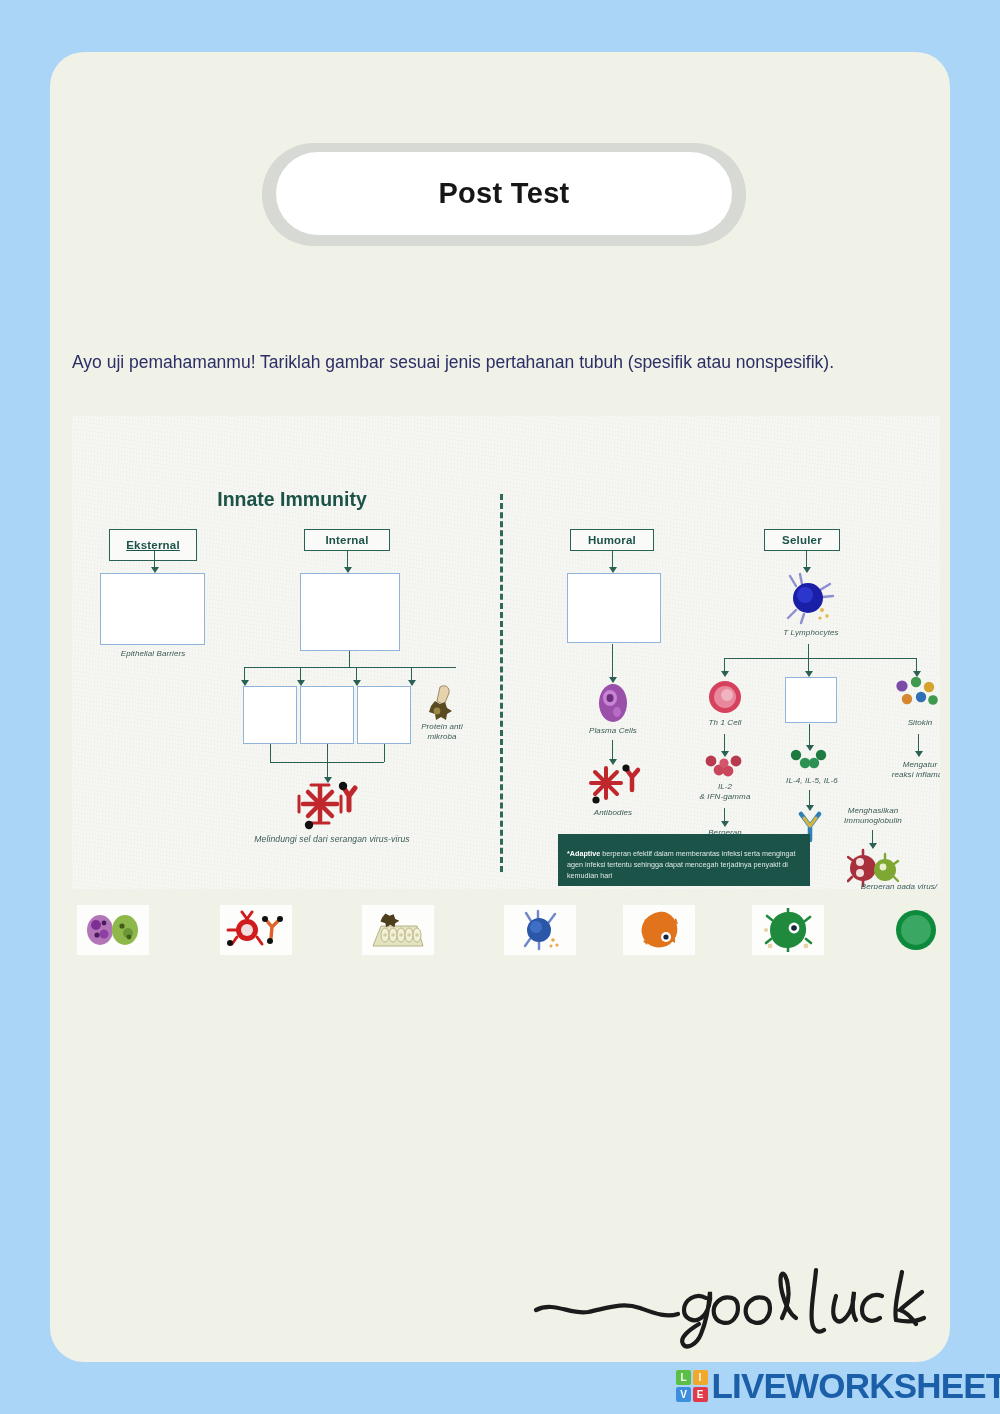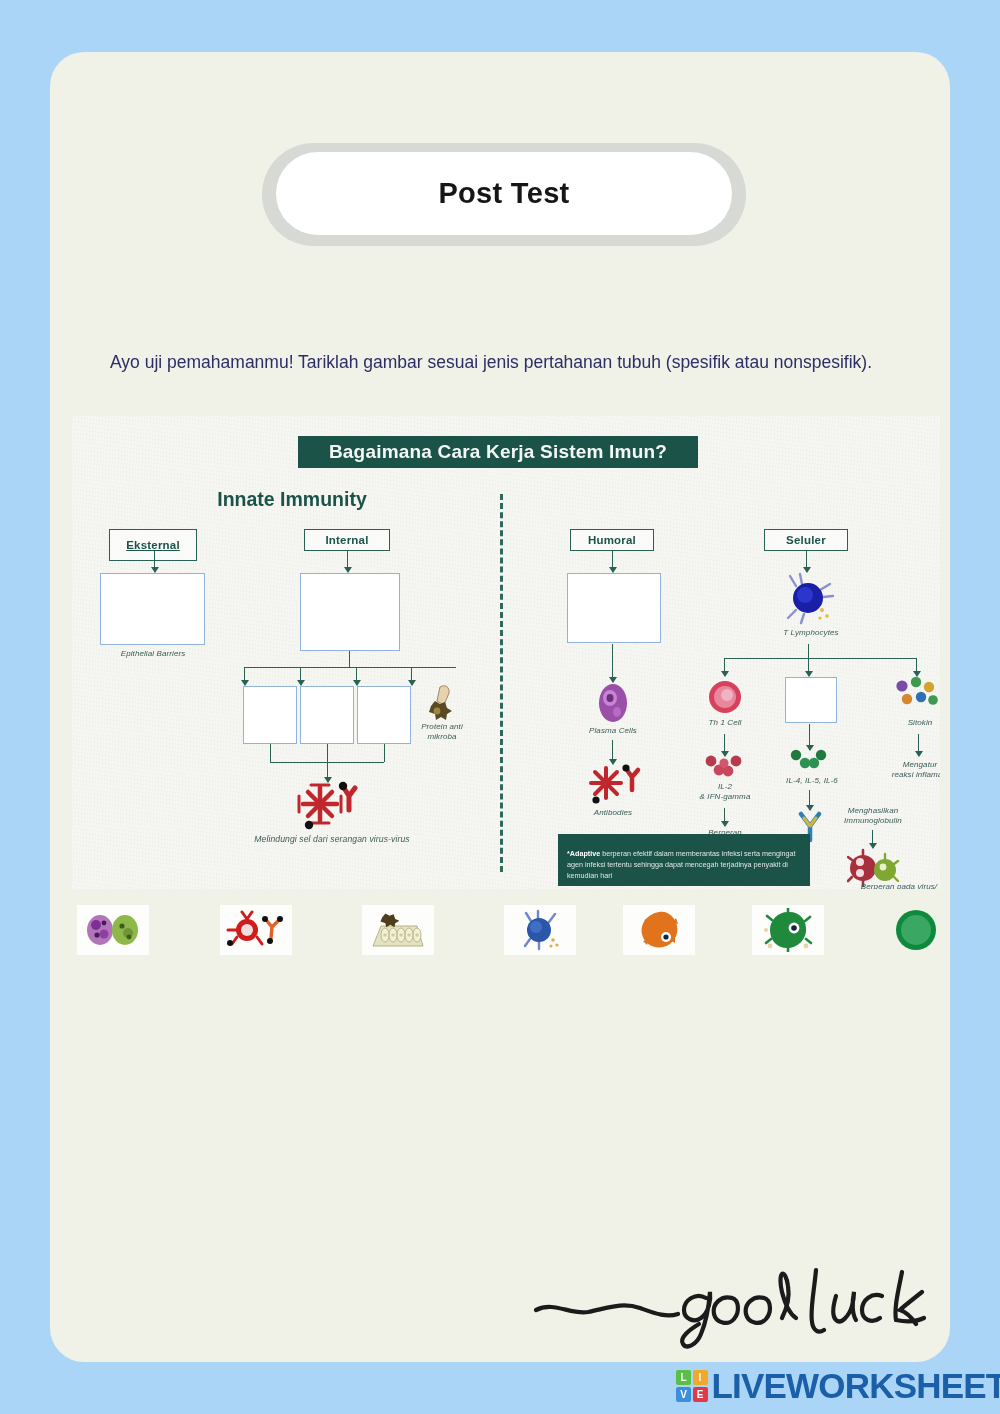--- a/index.html
+++ b/index.html
@@ -44,21 +44,20 @@
   }
 
   
   .instruction {
     position: absolute;
     left: 72px; top: 349px;
     width: 830px;
     font-size: 17.5px;
     line-height: 1.55;
     color: #2c2e66;
-    margin-left: 38px;
   }
 
   
   .diagram {
     position: absolute;
     left: 72px; top: 416px;
     width: 868px; height: 473px;
     background: #f7f7f5;
     overflow: hidden;
   }
@@ -166,23 +165,20 @@
   <div class="title-shadow"></div>
   <div class="title-pill">
     <span>Post Test</span>
   </div>
 
   <div class="instruction">Ayo uji pemahamanmu! Tariklah gambar sesuai jenis pertahanan tubuh (spesifik atau nonspesifik).</div>
 
   <div class="diagram">
     <div class="paper-tex"></div>
 
-    <div class="dg-banner">
-      <span>Bagaimana Cara Kerja Sistem Imun?</span>
-    </div>
 
     <div class="dg-coltitle" style="left:110px; top:72px; width:220px;">Innate Immunity</div>
 
     <div class="dg-divider"></div>
 
     <div class="hdrbox" style="left:37px; top:113px; width:88px; height:32px;text-decoration:underline;">Eksternal</div>
     <div class="arrow-v" style="left:82px; top:135px; height:21px;"></div>
     <div class="dropbox" style="left:28px; top:157px; width:105px; height:72px;"></div>
     <div class="cap" style="left:24px; top:233px; width:114px;text-align:center;">Epithelial Barriers</div>
 
@@ -262,21 +258,21 @@
           <line x1="22" y1="21" x2="33" y2="32"></line>
         <line x1="22" y1="21" x2="11" y2="32"></line>
           <line x1="22" y1="21" x2="33" y2="10"></line>
       </g>
       <path d="M48 15 l-5 -7 M48 15 l6 -7 M48 15 l0 13" stroke="#c0272d" stroke-width="4.5" fill="none" stroke-linecap="round"></path>
       <circle cx="42" cy="6" r="3.6" fill="#111"></circle>
       <circle cx="12" cy="38" r="3.6" fill="#111"></circle>
     </svg>
     <div class="cap" style="left:508px; top:392px; width:66px;">Antibodies</div>
 
-    <div class="hdrbox" style="left:692px; top:113px; width:84px; height:22px;">Seluler</div>
+    <div class="hdrbox" style="left:692px; top:113px; width:76px; height:22px;">Seluler</div>
     <div class="arrow-v" style="left:734px; top:135px; height:21px;"></div>
 
     <svg class="cell" style="left:708px; top:156px;" width="56" height="54" viewBox="0 0 56 54">
       <g stroke="#8c8fd0" stroke-width="2.4" stroke-linecap="round">
         <line x1="16" y1="14" x2="10" y2="4"></line>
           <line x1="22" y1="12" x2="20" y2="2"></line>
         <line x1="40" y1="18" x2="50" y2="12"></line>
           <line x1="43" y1="25" x2="53" y2="24"></line>
         <line x1="16" y1="38" x2="8" y2="46"></line>
           <line x1="24" y1="42" x2="21" y2="51"></line>

